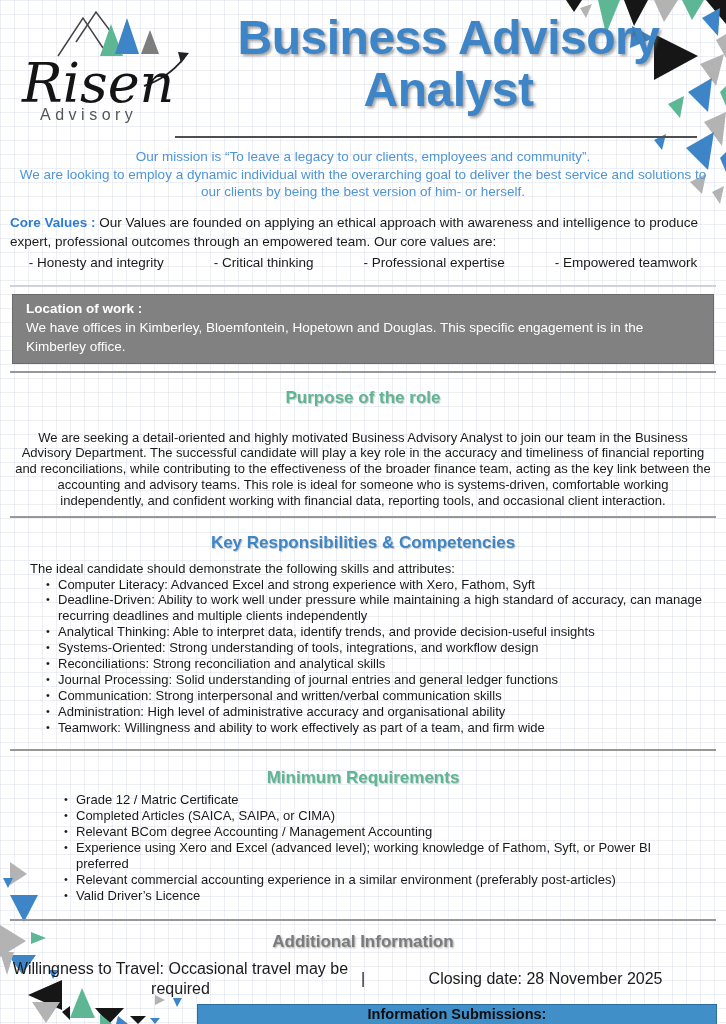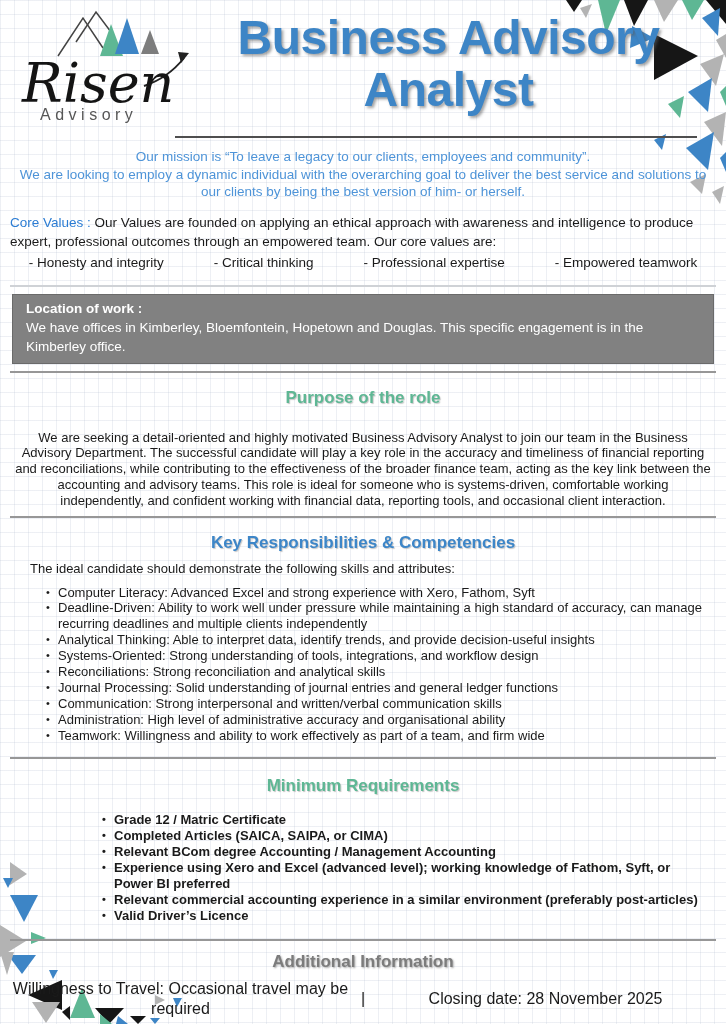--- a/index.html
+++ b/index.html
@@ -24,21 +24,21 @@
     text-align:center; font-weight:bold; font-size:48px; line-height:1.08;
     color:#3d85c6; text-shadow:2px 2px 3px rgba(90,90,90,0.55);
     letter-spacing:-0.5px;
   }
   .title-rule { height:2px; background:#4f4f4f; width:522px; margin-left:175px; position:relative; z-index:2; }
 
   .mission { margin-top:10px; text-align:center; color:#4e94d8; font-size:13.5px; line-height:1.31; padding:0 18px; position:relative; z-index:2; }
   .mission .quote { }
 
   .core-values { margin-top:13px; padding:0 10px; font-size:13.5px; line-height:1.4; position:relative; z-index:2; }
-  .cv-label { color:#2b7cd3; font-weight:normal; }
+  .cv-label { color:#2b7cd3; font-weight:bold; }
   .values-row { margin-top:2px; display:flex; justify-content:center; gap:50px; font-size:13.5px; line-height:1.4; position:relative; z-index:2; }
 
   .rule-light { height:2px; background:#cfd2d6; margin:12px 10px 0 10px; position:relative; z-index:2; }
   .rule-section { height:2px; background:#979797; margin:0 10px; position:relative; z-index:2; }
   .rs-1 { margin-top:7px; } .rs-2 { margin-top:7px; } .rs-3 { margin-top:13px; }
   .rs-4 { margin-top:15px; }
 
   .location-box {
     margin:7px 12px 0 12px; background:#818181; border:1px solid #6a6a6a;
     color:#ffffff; padding:4px 13px 7px 13px; font-size:13.5px; line-height:1.42;
@@ -57,23 +57,23 @@
   .hm-resp { margin-top:15px; }
   .hm-minreq { margin-top:17px; }
   .hm-addl { margin-top:11px; }
 
   .purpose-text { margin-top:21px; padding:0 14px; text-align:center; font-size:13px; line-height:1.225; position:relative; z-index:2; }
 
   .resp-intro { margin-top:7px; padding-left:30px; font-size:13px; line-height:1.23; position:relative; z-index:2; }
   ul.bullet-list { list-style:none; position:relative; z-index:2; }
   ul.bullet-list li { position:relative; font-size:13px; line-height:1.225; }
   ul.bullet-list li::before { content:"•"; position:absolute; left:-12px; top:0; font-size:11px; line-height:1.45; }
-  .resp-list { margin-top:8px; padding-left:58px; padding-right:24px; }
+  .resp-list { margin-top:0; padding-left:58px; padding-right:24px; }
   .resp-list li { text-align:justify; }
-  .minreq-list { margin-top:16px; padding-left:114px; padding-right:24px;font-weight:bold; }
+  .minreq-list { margin-top:4px; padding-left:76px; padding-right:24px; }
   .minreq-list li { line-height:1.25; }
 
   .info-row { margin-top:7px; display:flex; align-items:center; font-size:16px; line-height:1.23; position:relative; z-index:2; }
   .info-row .cell { flex:1; text-align:center; }
   .info-row .bar { flex:0 0 auto; }
 
   .app-box {
     margin-top:6px; margin-left:197px; width:520px;
     background:#418fc8; border:1px solid #2a6ba1; text-align:center;
     padding:1px 6px 3px 6px; color:#0d0d0d; position:relative; z-index:2;

